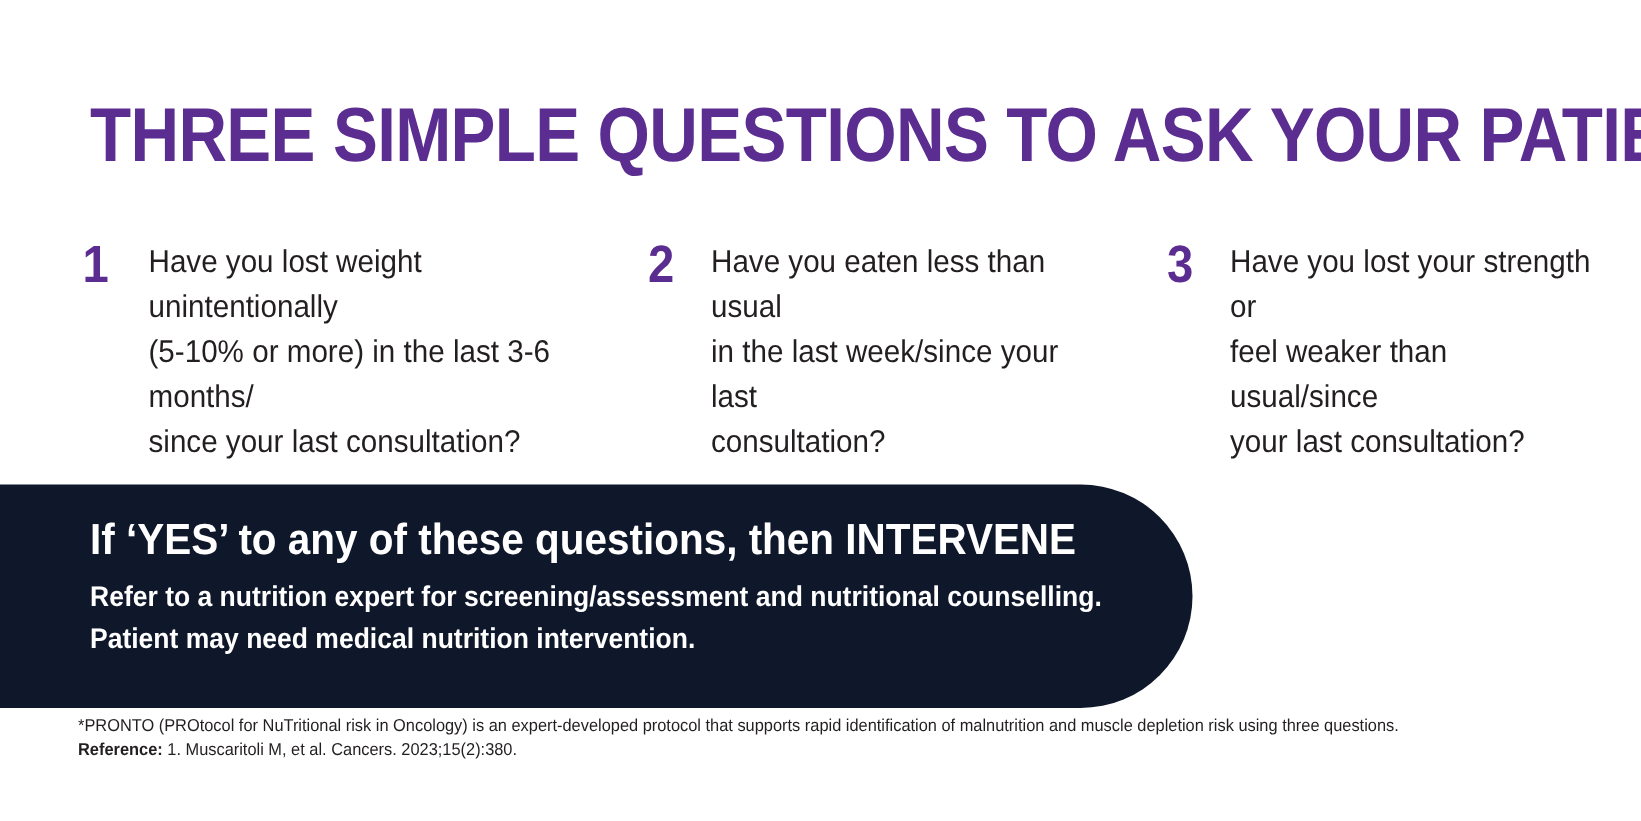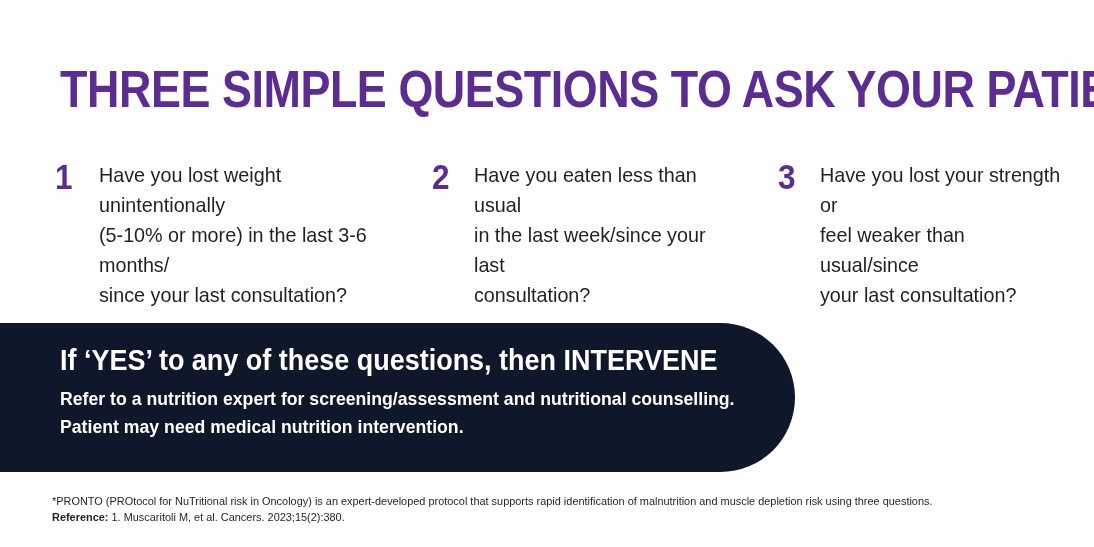--- a/index.html
+++ b/index.html
@@ -115,21 +115,21 @@
     line-height: 28px;
     transform: scaleX(0.93);
     transform-origin: left top;
     white-space: nowrap;
   }
 
   
   .footnotes {
     position: absolute;
     left: 52px;
-    top: 493px;
+    top: 476px;
     width: 1000px;
   }
   .footnote-line {
     color: #231F20;
     font-family: "Liberation Sans Narrow", "Liberation Sans", sans-serif;
     font-size: 11.5px;
     line-height: 16px;
     transform: scaleX(0.95);
     transform-origin: left top;
     white-space: nowrap;

